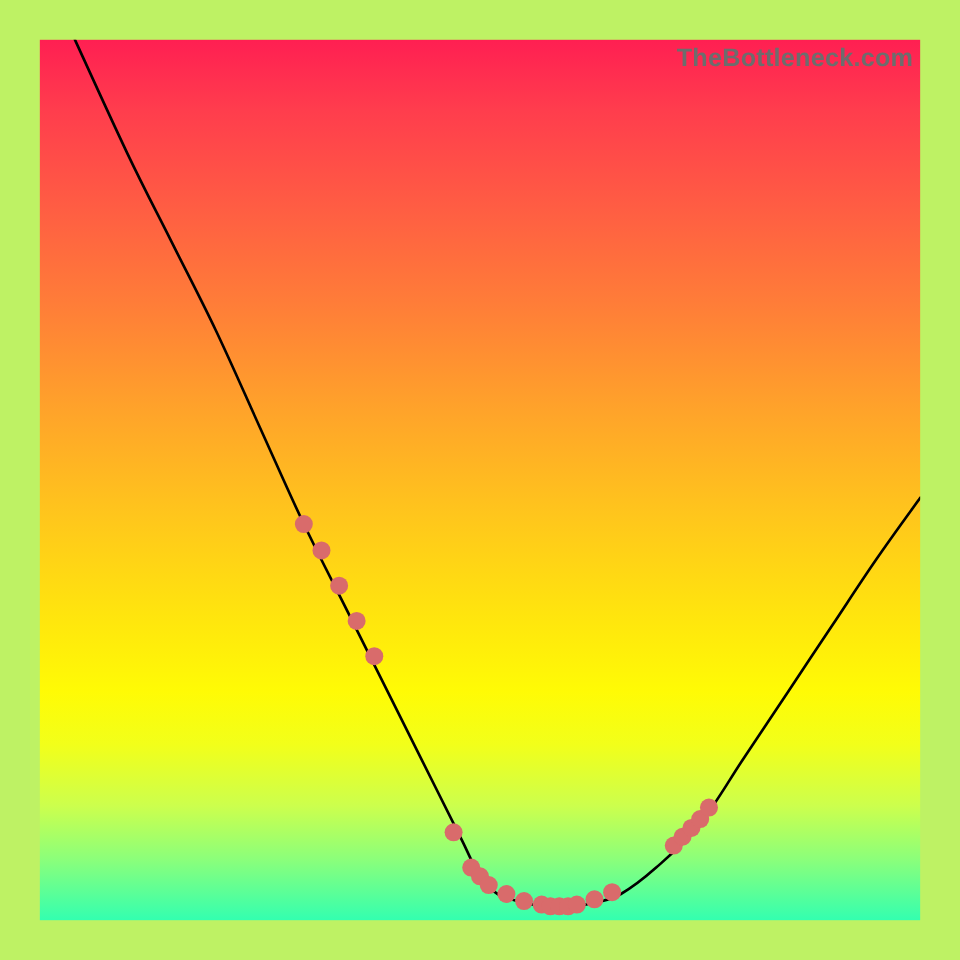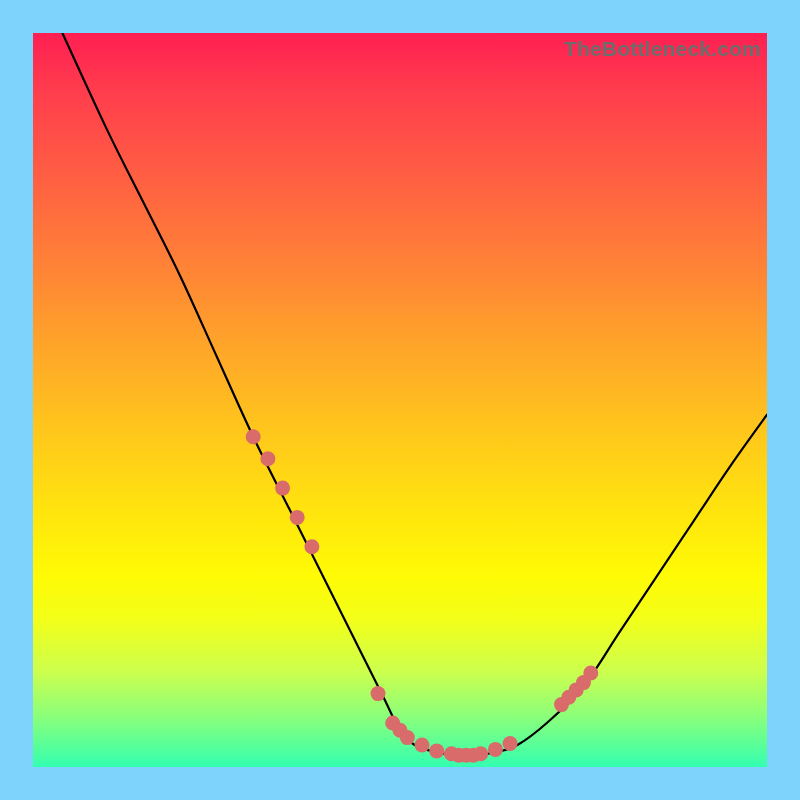--- a/index.html
+++ b/index.html
@@ -10,21 +10,21 @@
     background: #000;
     overflow: hidden;
     font-family: Arial, Helvetica, sans-serif;
   }
   .frame {
     position: absolute;
     left: 0;
     top: 0;
     width: 800px;
     height: 800px;
-    background: #7dd3fc;
+    background: #bef264;
   }
   .plot-area {
     position: absolute;
     left: 33px;
     top: 33px;
     width: 734px;
     height: 734px;
     overflow: hidden;
   }
   .gradient {

